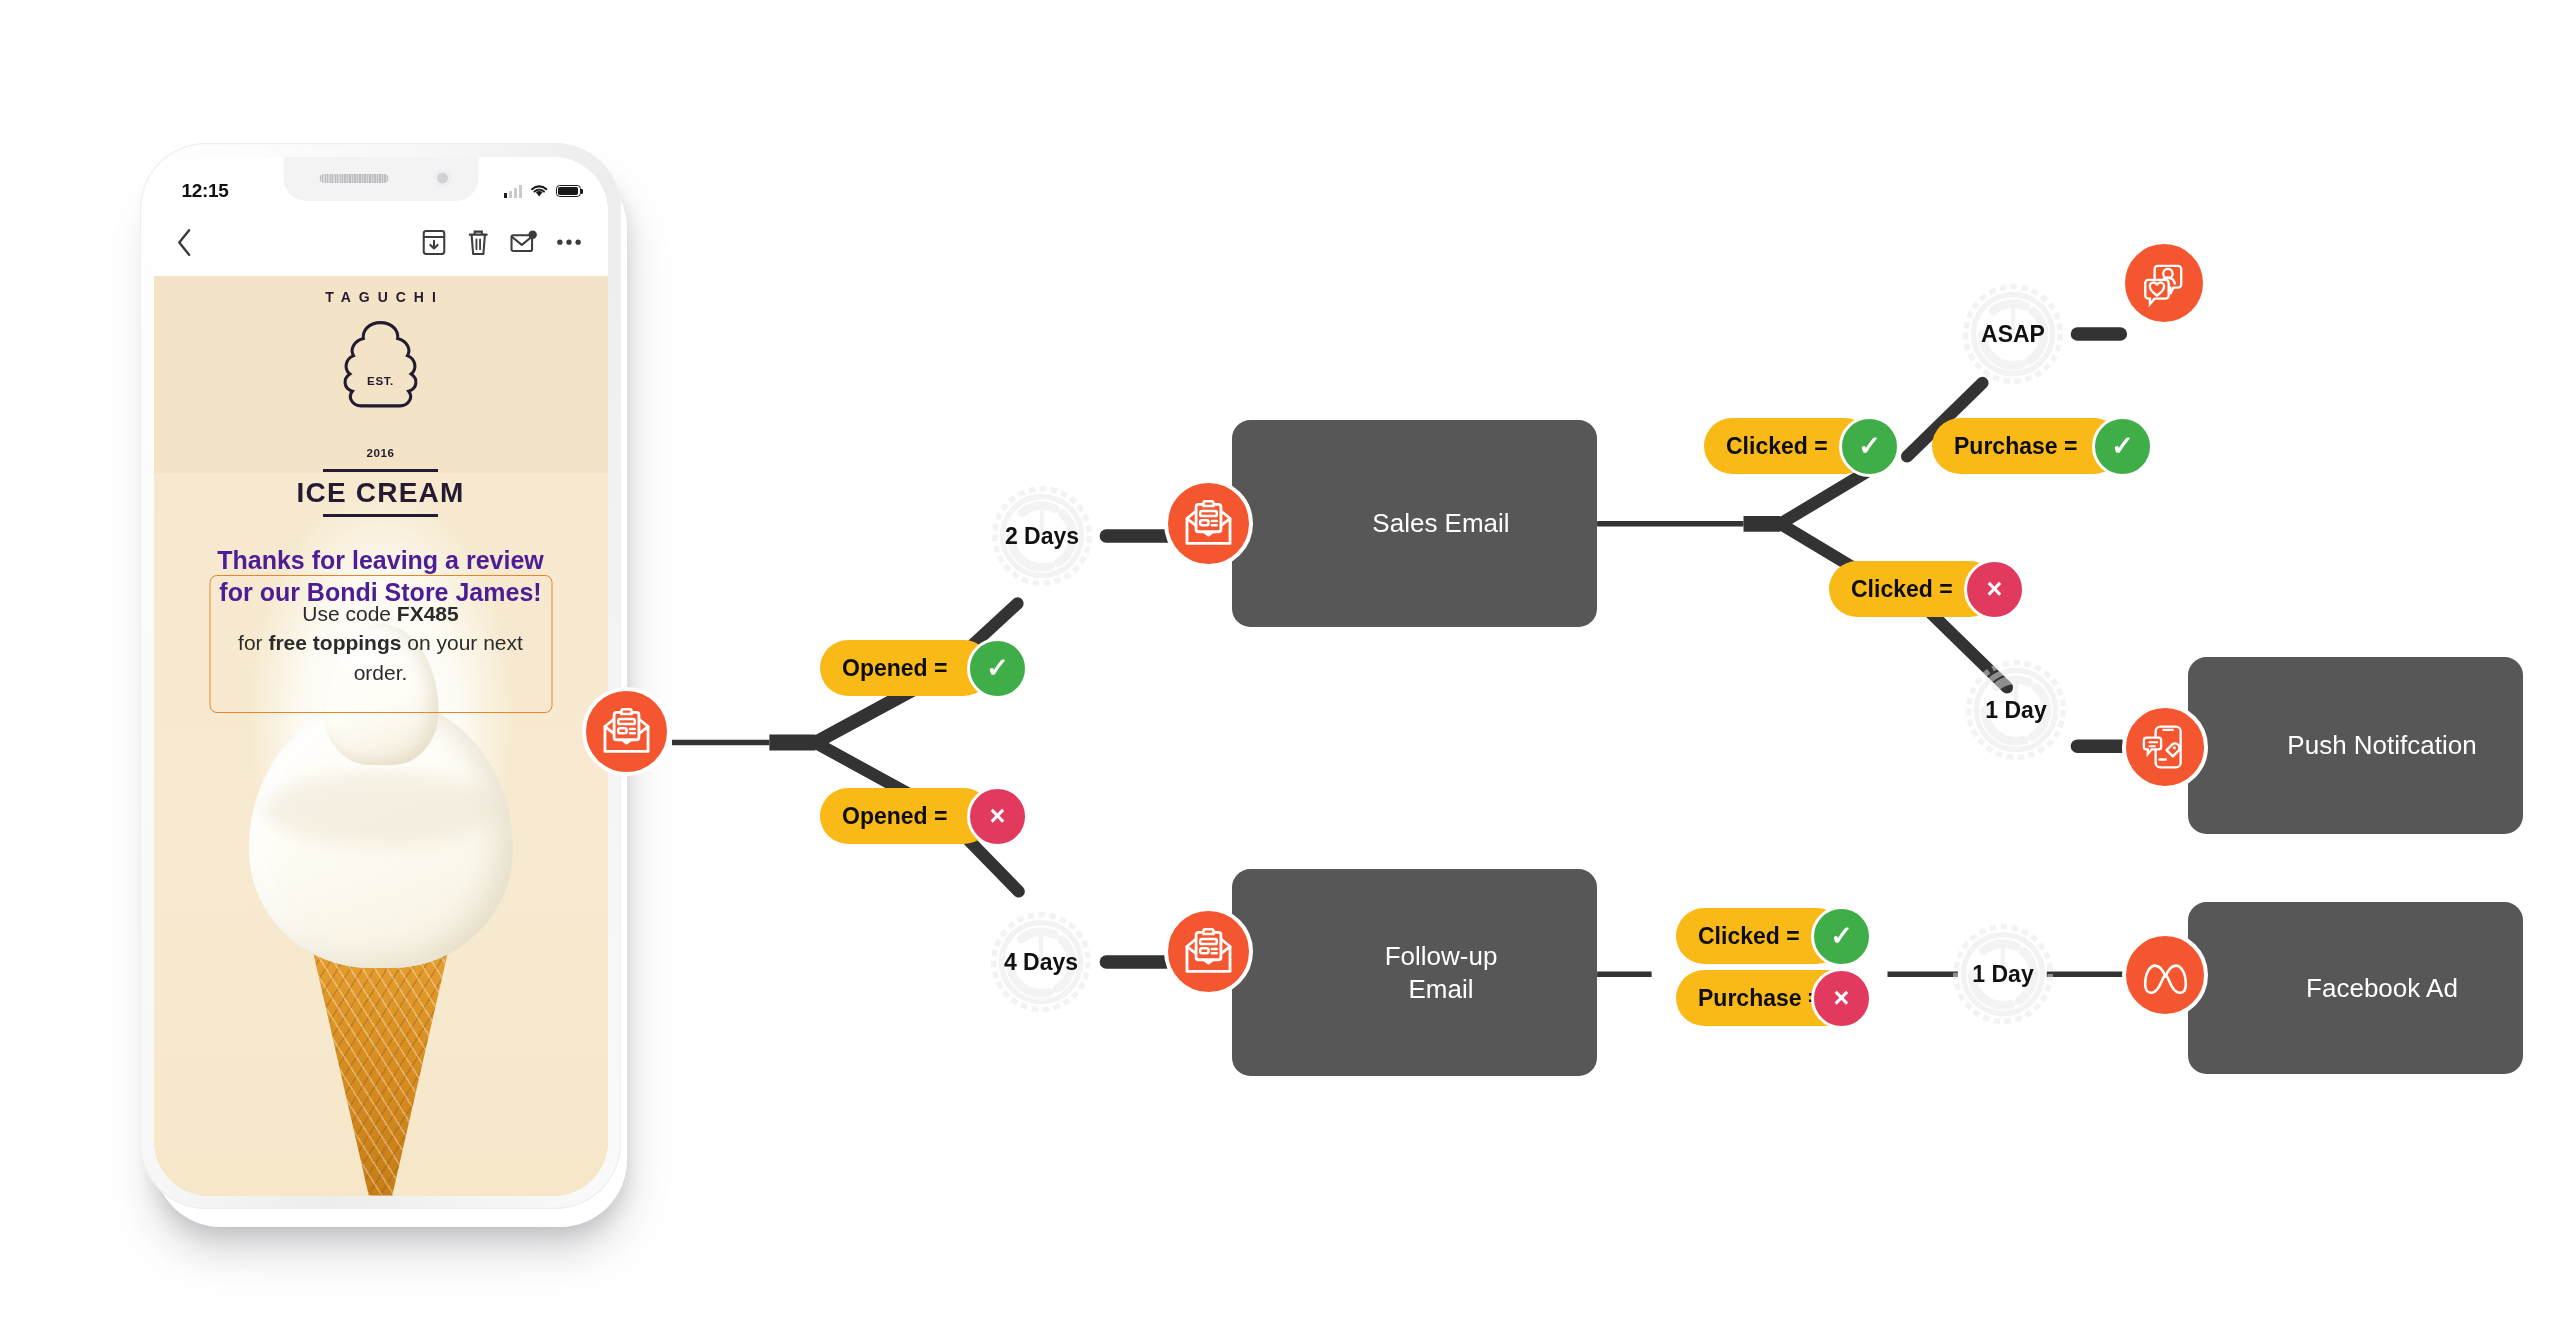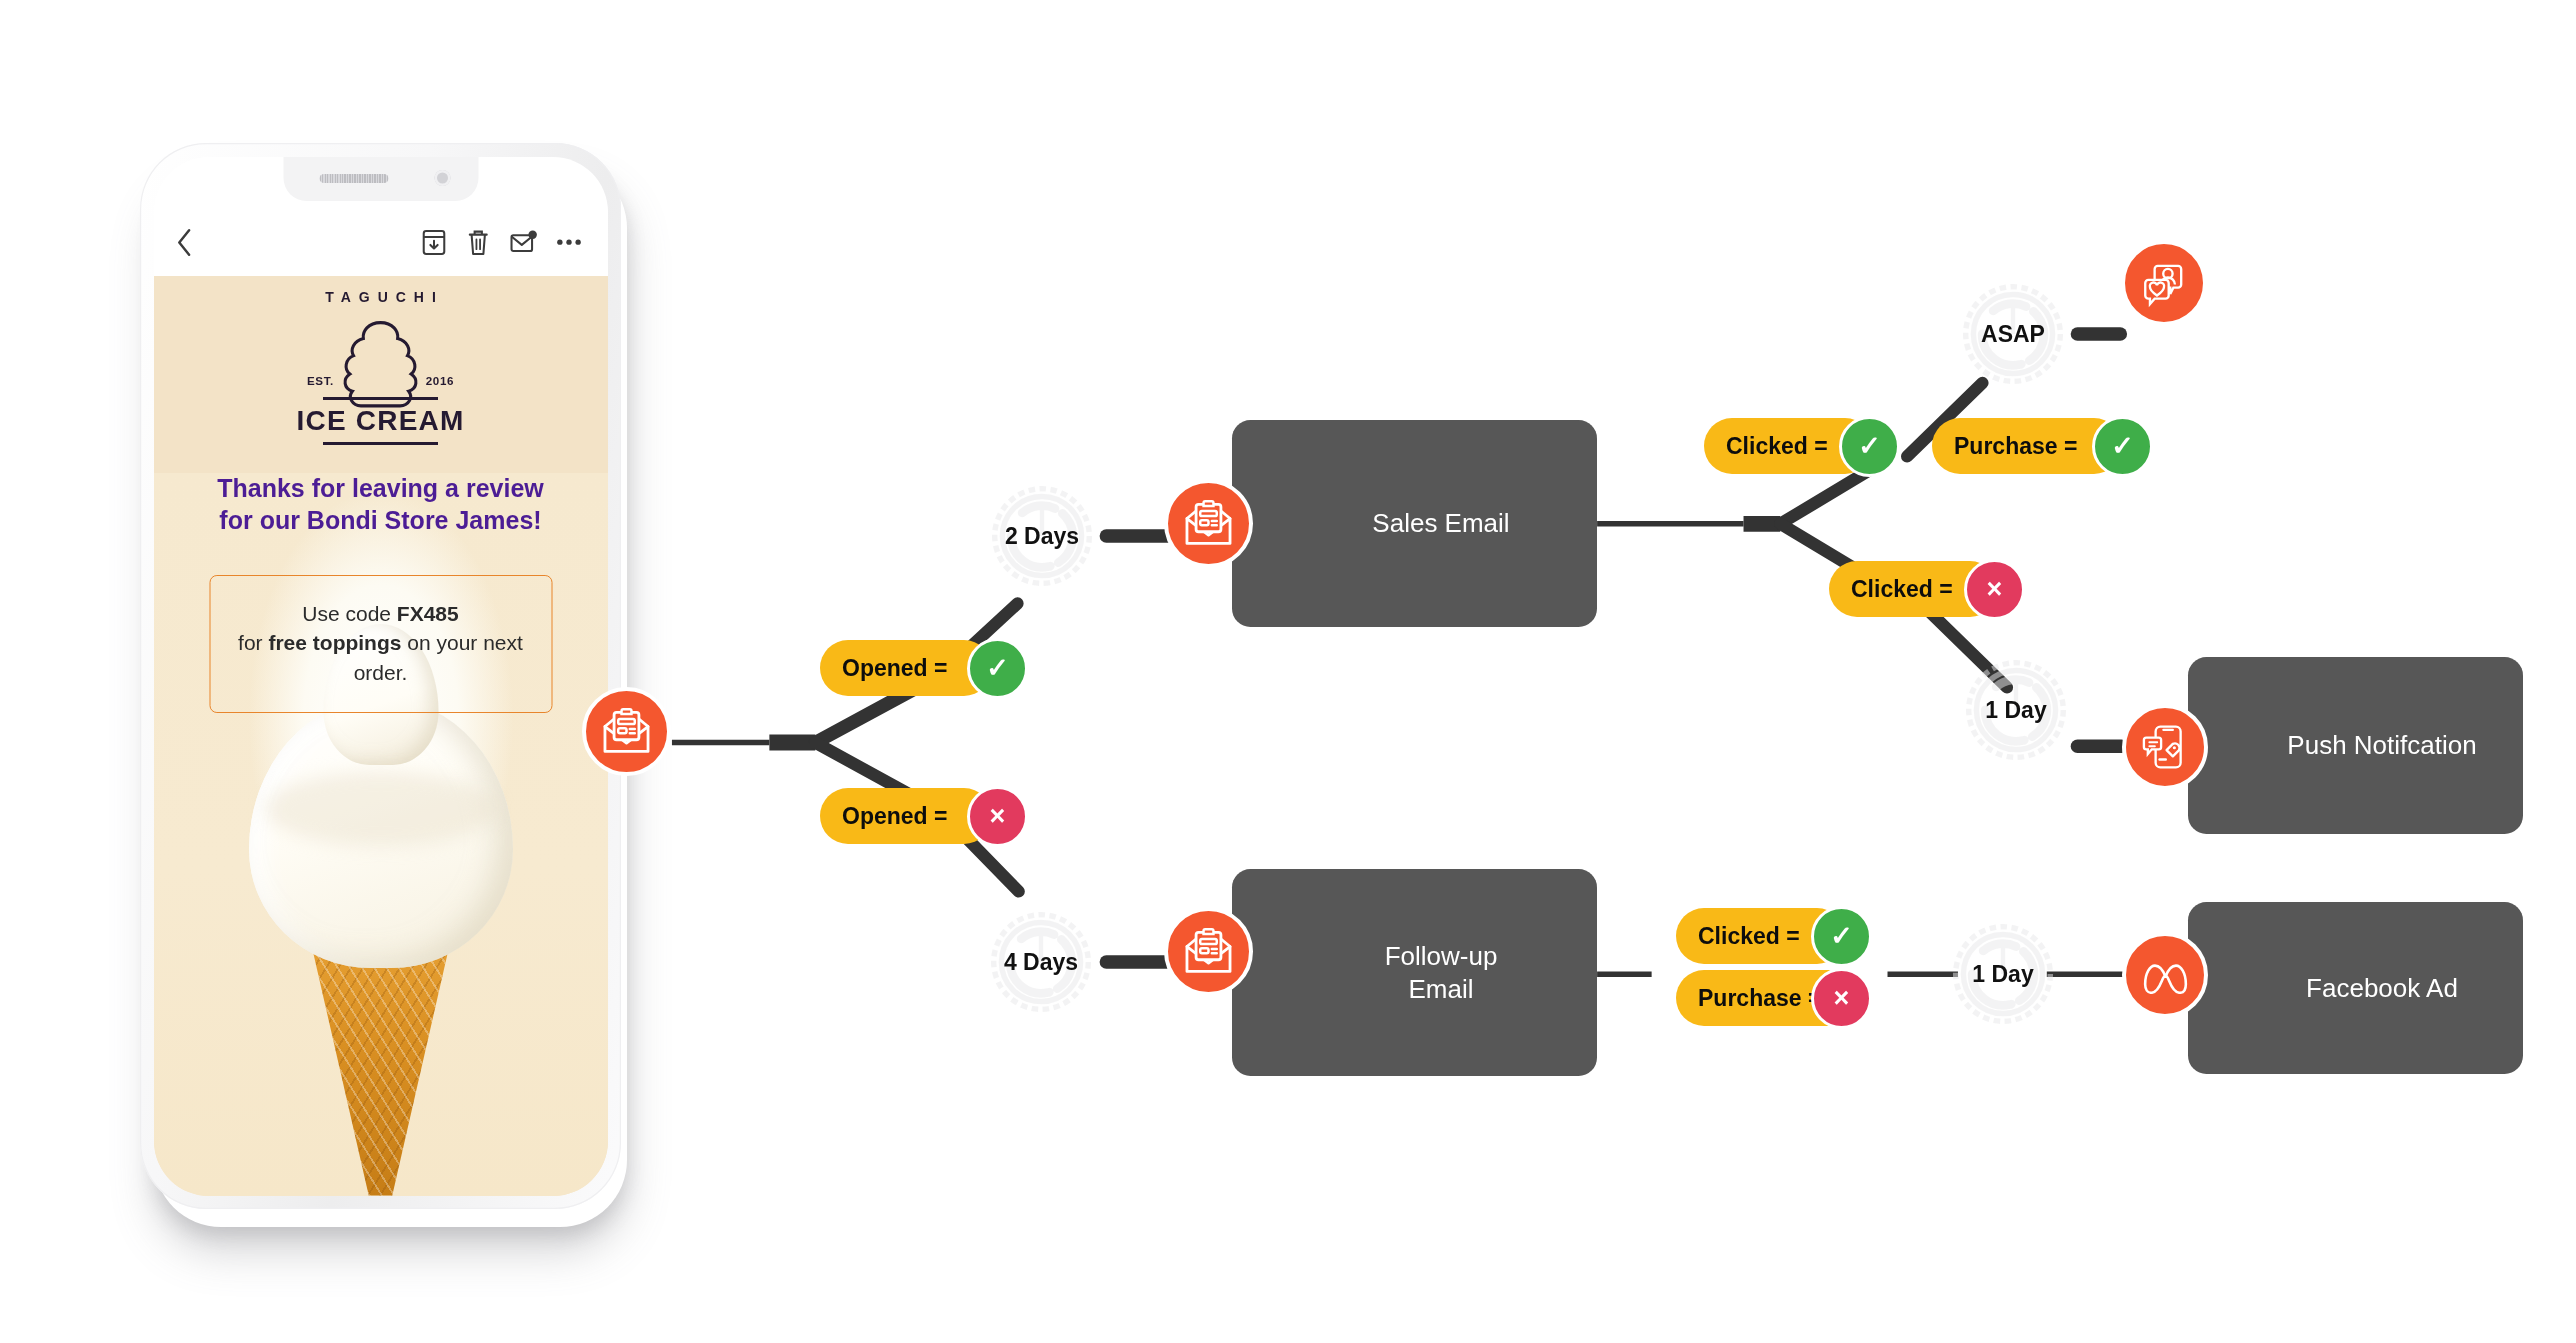--- a/index.html
+++ b/index.html
@@ -106,21 +106,21 @@
   }
   .swirl:after{
     content:""; position:absolute; left:16px; right:16px; top:74px; height:74px;
     border-radius:50%; background:rgba(228,218,195,.38); filter:blur(8.6px);
   }
 
   .email-hero{ position:absolute; left:0; right:0; top:0; padding-top:13.5px; z-index:3;}
   .logo{ width:100%; display:flex; flex-direction:column; align-items:center; color:#251a31; }
   .logo-arch{ font-size:14px; letter-spacing:8px; font-weight:600; margin-left:8px; }
   .logo-cone-ic{ margin:3.7px 0 1.2px; }
-  .logo-est{ display:flex; align-items:center; gap:59px; font-size:11.6px; font-weight:600; letter-spacing:0.6px; margin-top:-71px; width:147px; justify-content:space-between;}
+  .logo-est{ display:flex; align-items:center; gap:59px; font-size:11.6px; font-weight:600; letter-spacing:0.6px; margin-top:-71px; width:147px; justify-content:space-between;flex-direction:column;}
   .logo-rule{ width:115px; height:3.1px; background:#251a31; margin-top:9.8px;}
   .logo-name{ font-size:28px; font-weight:800; letter-spacing:1.2px; margin:5.5px 0 4.3px; }
   .logo-rule2{ width:115px; height:3.1px; background:#251a31;}
   .headline{
     margin:27px auto 0; width:374px; text-align:center;
     font-size:25px; line-height:1.30; font-weight:800; color:#4c1d95;
   }
   .promo{
     position:absolute; left:50%; transform:translateX(-50%); top:299px;
     width:343px; padding:23px 18.4px 24.5px; z-index:3;
@@ -176,20 +176,39 @@
   <div class="phone-wrap">
     <div class="phone-shadow"></div>
     <div class="phone-body">
       <div class="phone-screen">
 
         <div class="notch">
           <div class="speaker"></div>
           <div class="cam"></div>
         </div>
 
+        <div class="statusbar">
+          <div class="stat-time">12:15</div>
+          <div class="stat-right">
+            <div class="bars">
+                <i></i>
+                <i></i>
+                <i></i>
+                <i></i>
+              </div>
+            <svg width="18.4" height="13.5" viewBox="0 0 30 22">
+              <path d="M15 20.5 L9.6 13.6 a8.6 8.6 0 0 1 10.8 0 Z" fill="#1a1a1a"></path>
+              <path d="M3.3 8.4 a17.5 17.5 0 0 1 23.4 0" stroke="#1a1a1a" stroke-width="3.4" fill="none" stroke-linecap="round"></path>
+              <path d="M7.2 12.4 a12 12 0 0 1 15.6 0" stroke="#1a1a1a" stroke-width="3.2" fill="none" stroke-linecap="round"></path>
+            </svg>
+            <div class="batt">
+                <i></i>
+              </div>
+          </div>
+        </div>
 
         <div class="mailbar">
           <svg width="18.4" height="31" viewBox="0 0 30 50">
             <path d="M23 5 L7 25 L23 45" stroke="#3c3c3c" stroke-width="4" fill="none" stroke-linecap="round" stroke-linejoin="round"></path>
           </svg>
           <div class="mb-icons">
             <svg width="26" height="29" viewBox="0 0 42 48">
               <rect x="4" y="5" width="34" height="38" rx="4" stroke="#3c3c3c" stroke-width="3.4" fill="none"></rect>
               <path d="M4 15 H38" stroke="#3c3c3c" stroke-width="3.4"></path>
               <path d="M21 21 V34 M15 28 L21 34 L27 28" stroke="#3c3c3c" stroke-width="3.4" fill="none" stroke-linecap="round" stroke-linejoin="round"></path>

